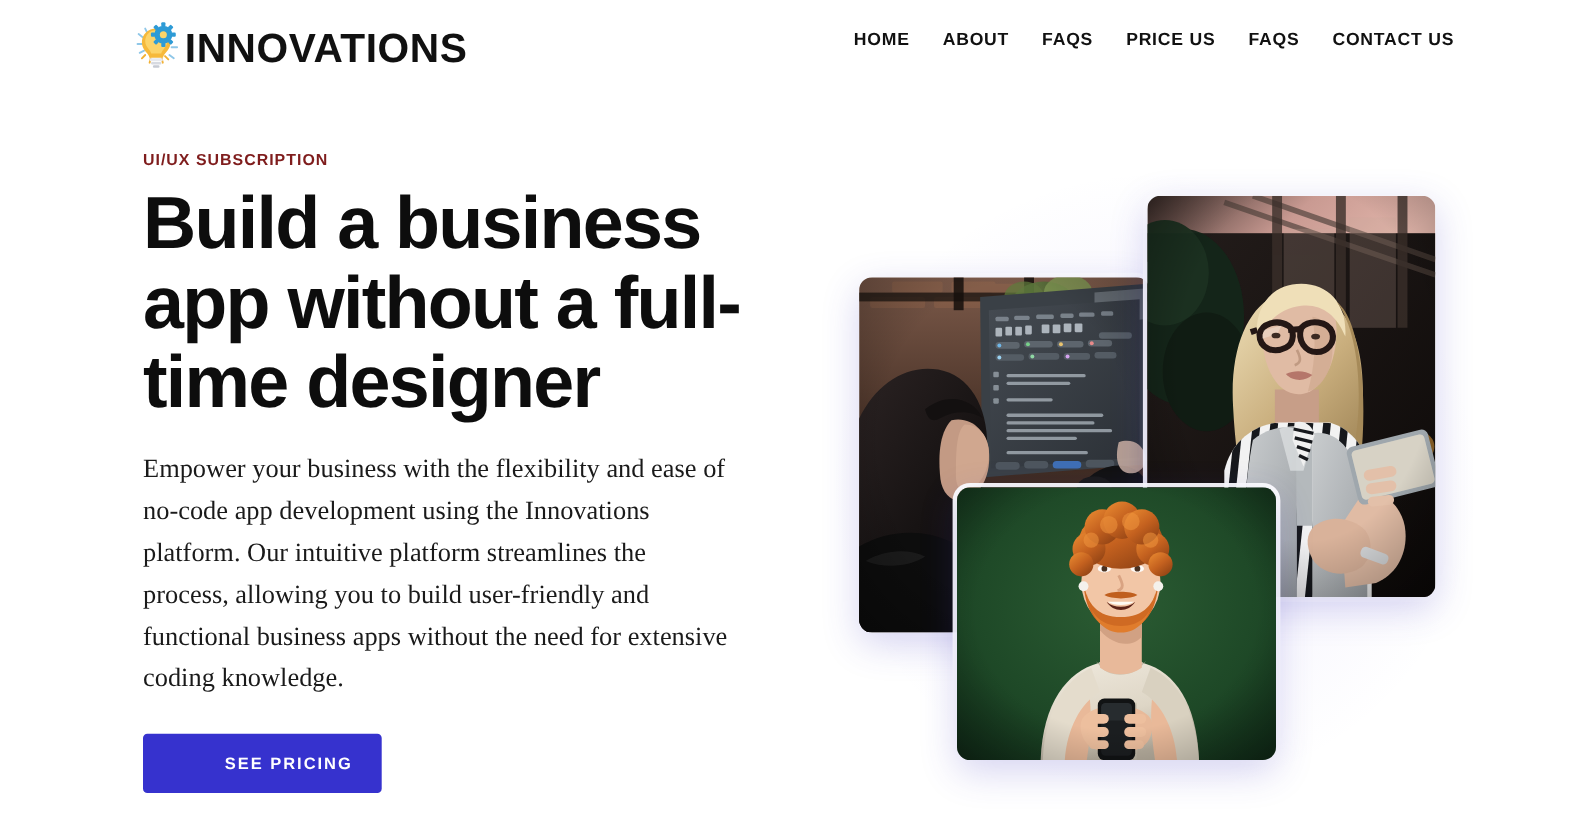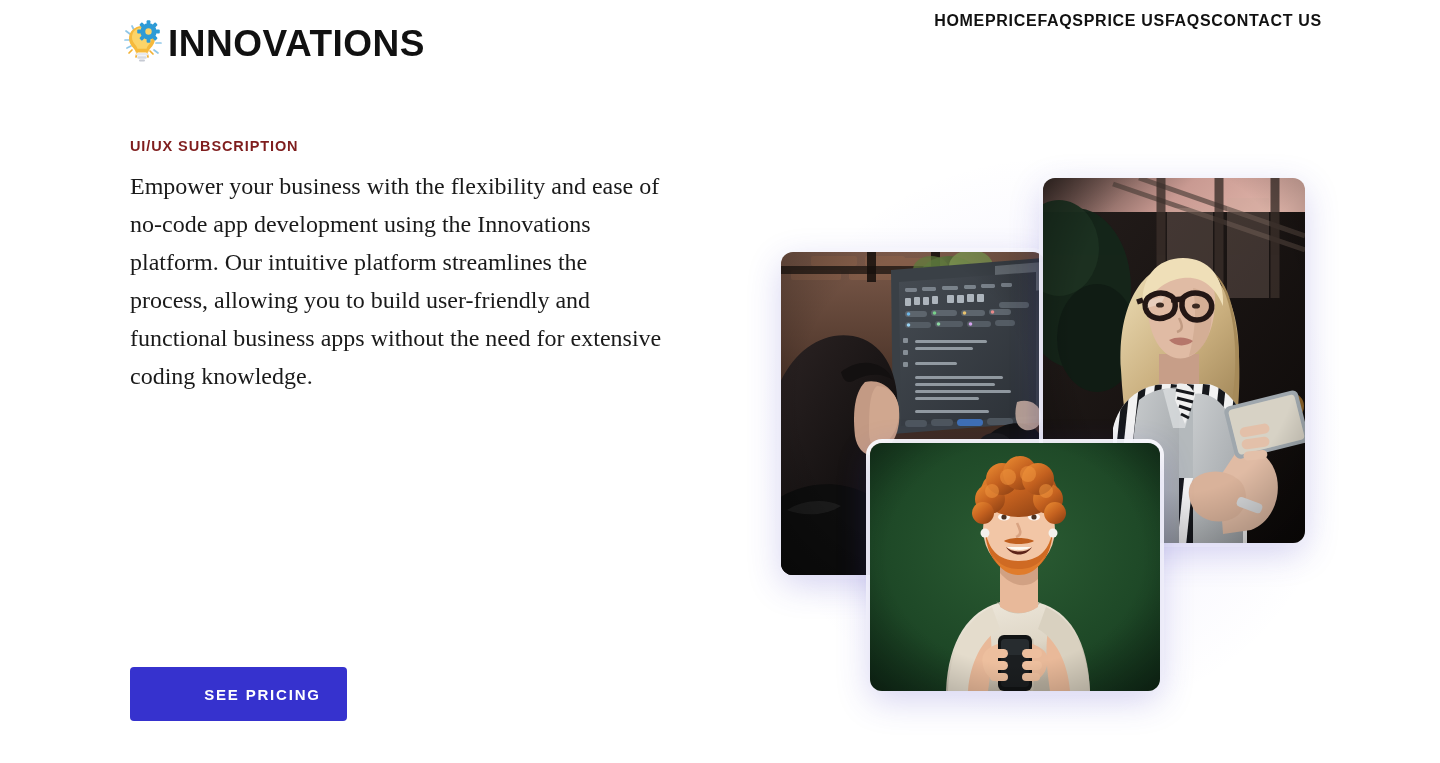--- a/index.html
+++ b/index.html
@@ -50,23 +50,24 @@
     font-weight: 700;
     letter-spacing: 0.5px;
     color: #111111;
     line-height: 1;
     white-space: nowrap;
   }
 
   .main-nav {
     position: absolute;
     right: 118px;
-    top: 12px;
+    top: 28px;
     display: flex;
     align-items: center;
+    gap: 30px;
     justify-content: center;
   }
   .nav-link {
     font-family: "Liberation Sans", sans-serif;
     font-size: 16px;
     font-weight: 700;
     letter-spacing: 0.7px;
     color: #111111;
     text-decoration: none;
     white-space: nowrap;
@@ -214,30 +215,31 @@
             </g>
             <circle cx="0" cy="0" r="3.2" fill="#fcd469"></circle>
           </g>
         </svg>
       </span>
       <span class="brand-name">INNOVATIONS</span>
     </a>
 
     <nav class="main-nav">
       <a class="nav-link" href="#">HOME</a>
-      <a class="nav-link" href="#">PRICE</a>
+      <a class="nav-link" href="#">ABOUT</a>
       <a class="nav-link" href="#">FAQS</a>
       <a class="nav-link" href="#">PRICE US</a>
       <a class="nav-link" href="#">FAQS</a>
       <a class="nav-link" href="#">CONTACT US</a>
     </nav>
   </header>
 
   <section class="hero-copy">
     <div class="eyebrow">UI/UX SUBSCRIPTION</div>
+    <h1 class="hero-title">Build a business app without a full-time designer</h1>
     <p class="hero-paragraph">Empower your business with the flexibility and ease of no-code app development using the Innovations platform. Our intuitive platform streamlines the process, allowing you to build user-friendly and functional business apps without the need for extensive coding knowledge.</p>
     <button class="cta-button">SEE PRICING</button>
   </section>
 
   <section class="collage">
     <div class="collage-glow"></div>
 
     <div class="photo-card photo-left">
       <svg class="photo-svg" viewBox="0 0 264 323" preserveAspectRatio="xMidYMid slice" xmlns="http://www.w3.org/2000/svg">
         <defs>

